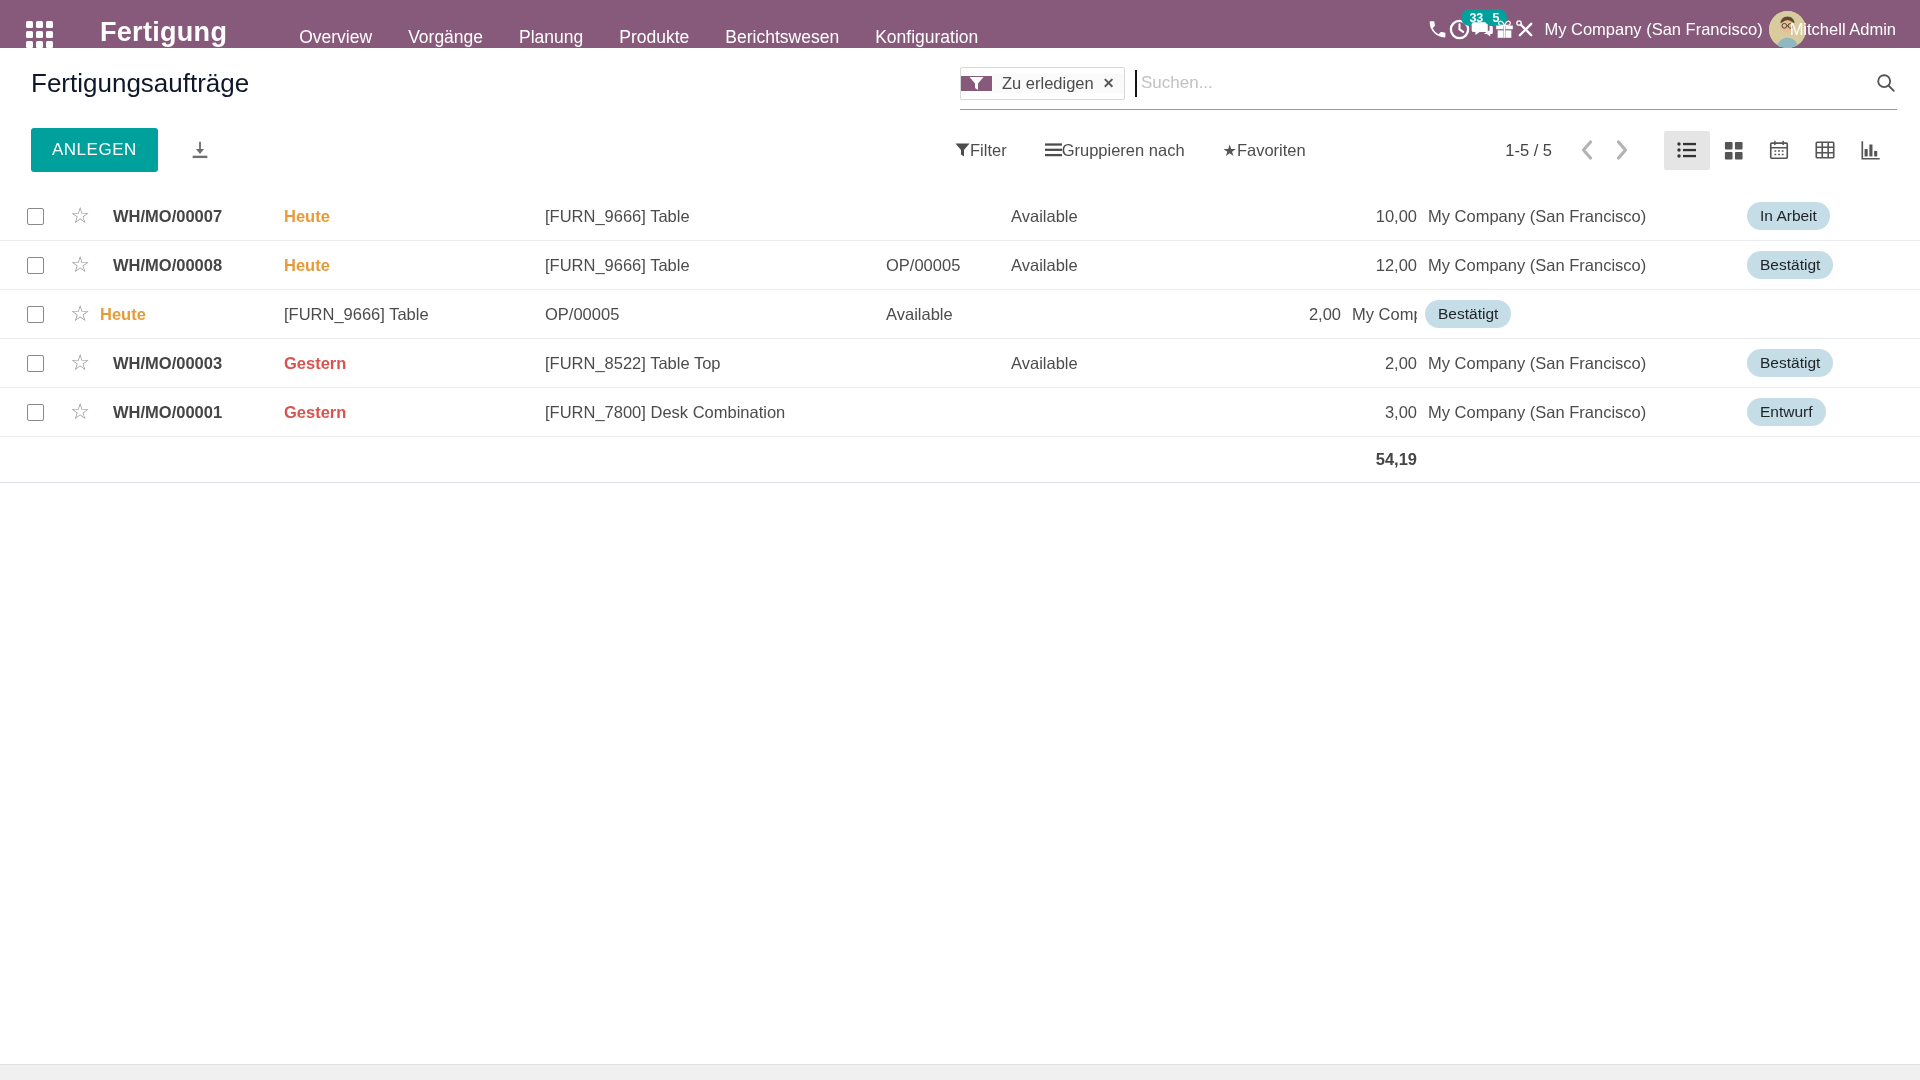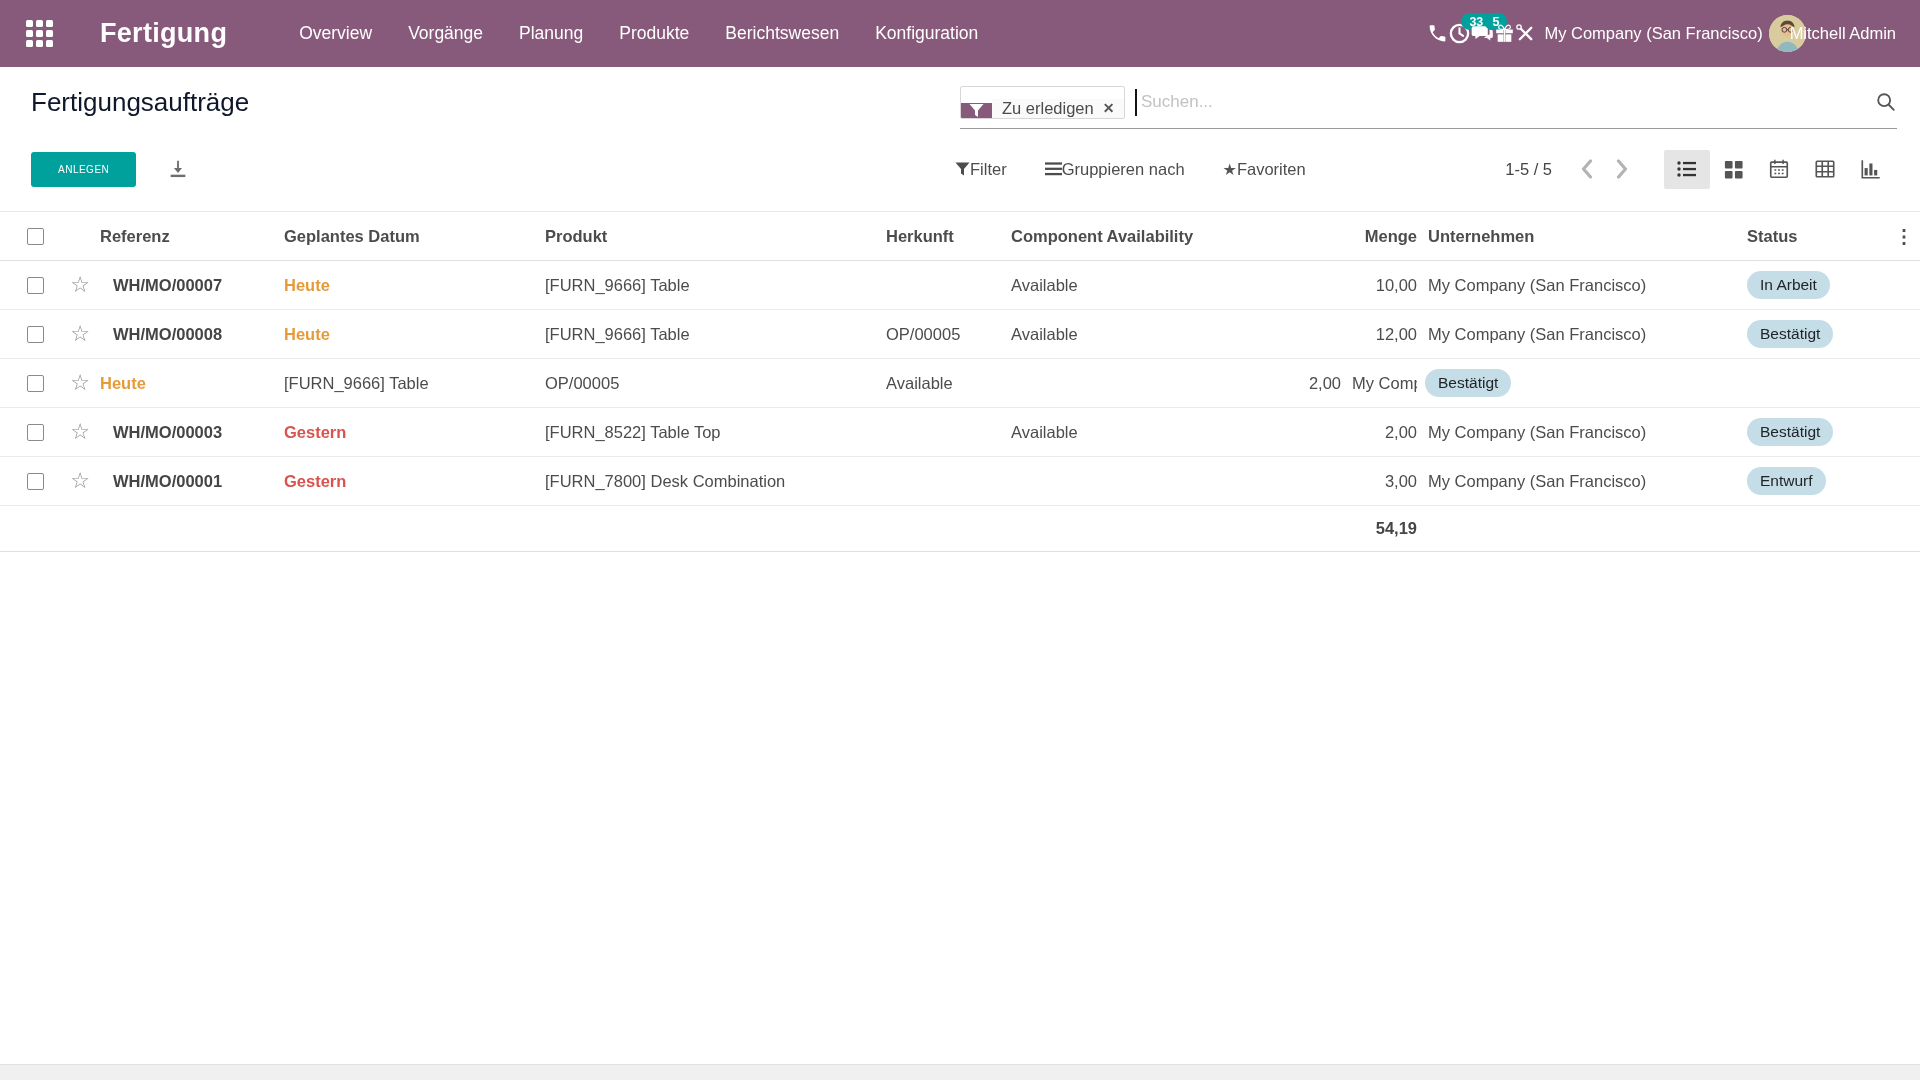--- a/index.html
+++ b/index.html
@@ -5,21 +5,21 @@
 <style>
   * { box-sizing: border-box; }
   html,body { margin:0; padding:0; }
   body {
     width:1920px; height:1080px; overflow:hidden; position:relative;
     background:#fff; color:#4c4c4c;
     font-family:"Liberation Sans", sans-serif;
   }
 
   
-  .navbar { height:67px; background:#875A7B; display:flex; align-items:center;
+  .navbar { height:48px; background:#875A7B; display:flex; align-items:flex-end;
             padding:0 24px 0 26px; color:#fff; }
   .apps-btn { width:27px; height:27px; display:grid;
               grid-template-columns:repeat(3,7px); grid-auto-rows:7px; gap:3px; cursor:pointer; }
   .apps-btn i { background:#fff; border-radius:1.5px; }
   .brand { font-size:27px; font-weight:700; margin-left:47px; letter-spacing:.3px; }
   .menu { display:flex; margin-left:72px; gap:36px; font-size:17.5px; }
   .menu span { cursor:pointer; white-space:nowrap; }
   .systray { margin-left:auto; display:flex; align-items:center; }
   .tray-btn { position:relative; display:flex; align-items:center; cursor:pointer; }
   .count-badge { position:absolute; top:-9px; left:13px; background:#00A09D; color:#fff;
@@ -28,35 +28,35 @@
   .company-name { margin-left:8px; }
   .avatar { width:37px; height:37px; border-radius:50%; overflow:hidden; flex:0 0 auto;
             margin-left:6px; background:#d7cba0; display:block; }
   .user-name { margin-left:-16px; }
 
   
   .cp-top { height:71px; display:flex; align-items:center; padding:0 23px 0 31px; }
   .page-title { font-size:26px; font-weight:400; color:#0f172a; margin:0; }
   .searchview { margin-left:auto; width:937px; height:53px; display:flex; align-items:center;
                 border-bottom:1px solid #9a9a9a; }
-  .facet { display:flex; align-items:flex-end; height:33px; border:1px solid #d7d7d7;
+  .facet { display:flex; align-items:center; height:33px; border:1px solid #d7d7d7;
            border-radius:2px; overflow:hidden; }
   .facet-iconbox { width:31px; background:#875A7B; display:flex; align-items:center; justify-content:center; }
   .facet-body { display:flex; align-items:center; background:#fafafa; padding:0 10px; gap:9px; }
   .facet-label { font-size:16.5px; color:#4c4c4c; }
   .facet-remove { font-size:14px; font-weight:700; color:#555; cursor:pointer; }
   .text-caret { width:1.5px; height:27px; background:#141414; margin-left:10px; }
   .search-input { flex:1; border:none; outline:none; background:transparent;
                   font-size:17px; color:#333; padding-left:4px; font-family:"Liberation Sans",sans-serif; }
   .search-input::placeholder { color:#c2c2c2; }
   .search-glass { margin-left:8px; cursor:pointer; display:flex; }
 
   .cp-bottom { height:62px; display:flex; align-items:center; padding-left:31px; position:relative; }
   .btn-create { background:#00A09D; color:#fff; border:none; border-radius:3px;
-                font-size:10px; font-weight:500; letter-spacing:.5px; padding:12px 27px;
+                font-size:17px; font-weight:500; letter-spacing:.5px; padding:12px 21px;
                 cursor:pointer; font-family:"Liberation Sans",sans-serif; }
   .export-btn { margin-left:31px; display:flex; cursor:pointer; }
   .cp-middle { position:absolute; left:955px; display:flex; align-items:center; }
   .dd { display:flex; align-items:center; gap:0; font-size:16.5px; color:#4c4c4c;
         padding:0 19px; cursor:pointer; white-space:nowrap; }
   .dd:first-child { padding-left:0; }
   .fav-star { font-size:16px; color:#555; }
   .cp-right { position:absolute; right:26px; display:flex; align-items:center; }
   .pager-range { font-size:16.5px; color:#444; margin-right:16px; }
   .pager-btn { width:36px; height:36px; display:flex; align-items:center; justify-content:center; cursor:pointer; }
@@ -278,35 +278,20 @@
               <rect x="15.4" y="13" width="3.4" height="6"></rect>
             </g>
             <path d="M2.5 2.5v19h19" stroke="#555" stroke-width="1.8" fill="none"></path>
           </svg>
       </span>
     </div>
   </div>
 </div>
 
 <div class="o-list">
-  <div class="lrow lhead">
-    <div class="c c-check">
-        <span class="cb"></span>
-      </div>
-    <div class="c c-star"></div>
-    <div class="c">Referenz</div>
-    <div class="c c-date" style="font-weight:700;color:#4c4c4c">Geplantes Datum</div>
-    <div class="c">Produkt</div>
-    <div class="c">Herkunft</div>
-    <div class="c">Component Availability</div>
-    <div class="c c-qty">Menge</div>
-    <div class="c c-comp">Unternehmen</div>
-    <div class="c c-status">Status</div>
-    <div class="c c-toggle">⋮</div>
-  </div>
 
   <div id="rows">
       <div class="lrow lbody">
         <div class="c c-check">
           <span class="cb"></span>
         </div>
         <div class="c c-star">☆</div>
         <div class="c c-ref">WH/MO/00007</div>
         <div class="c c-date warning">Heute</div>
         <div class="c">[FURN_9666] Table</div>

